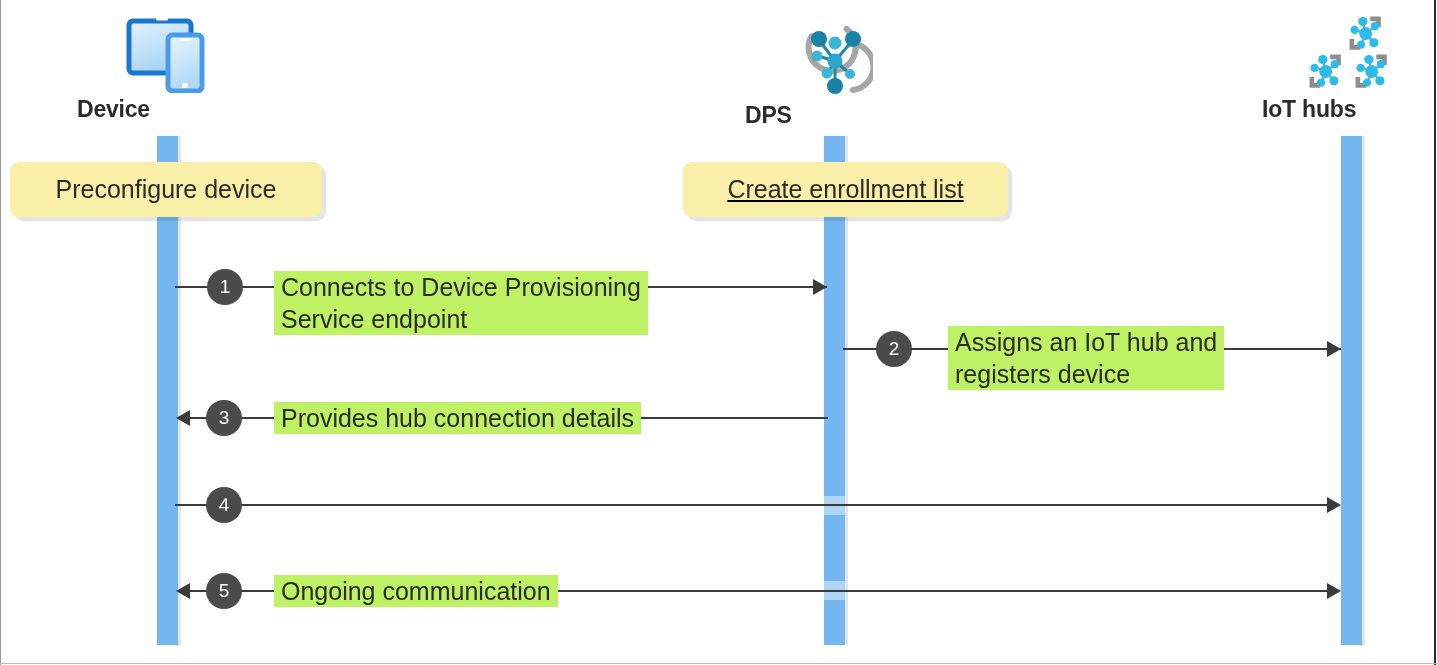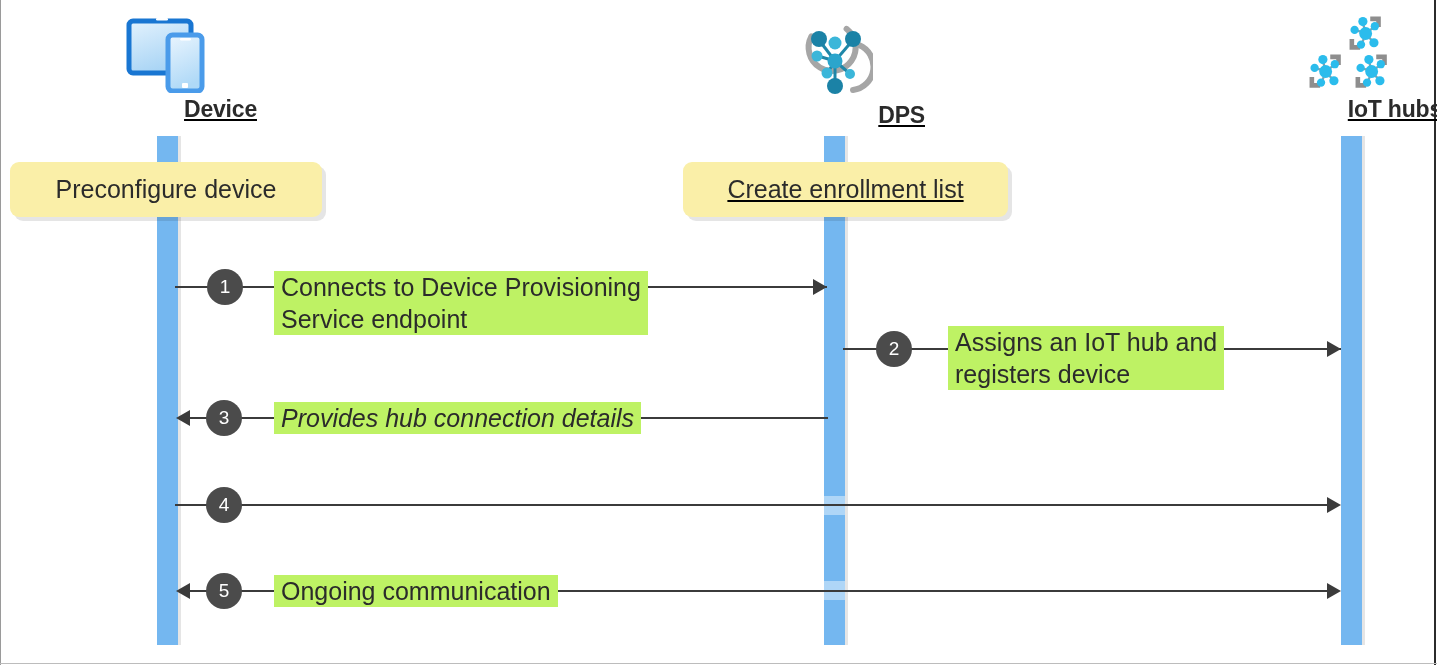--- a/index.html
+++ b/index.html
@@ -33,22 +33,21 @@
   .frame-bottom {
     position: absolute;
     left: 0; top: 663px;
     width: 1437px; height: 1px;
     background: #bcbcbc;
   }
 
   
   .actor {
     position: absolute;
-    text-align: right;
-    text-decoration: underline;
+    text-align: left;
   }
   .actor-icon {
     height: 82px;
     display: flex;
     align-items: center;
     justify-content: center;
   }
   .actor-label {
     font-size: 23px;
     font-weight: bold;
@@ -273,21 +272,21 @@
 
   <div class="msg-line" style="left:843px; top:348px; width:498px;"></div>
   <div class="msg-arrow-right" style="left:1327px; top:341px;"></div>
   <div class="badge" style="left:876px; top:331px;">2</div>
   <div class="msg-text" style="left:948px; top:326px;">Assigns an IoT hub and
 registers device</div>
 
   <div class="msg-line" style="left:188px; top:417px; width:640px;"></div>
   <div class="msg-arrow-left" style="left:176px; top:410px;"></div>
   <div class="badge" style="left:206px; top:400px;">3</div>
-  <div class="msg-text" style="left:274px; top:402px;font-style:italic;">Provides hub connection details</div>
+  <div class="msg-text" style="left:274px; top:402px;">Provides hub connection details</div>
 
   <div class="msg-line" style="left:175px; top:504px; width:1155px;"></div>
   <div class="msg-arrow-right" style="left:1327px; top:497px;"></div>
   <div class="badge" style="left:206px; top:487px;">4</div>
 
   <div class="msg-line" style="left:188px; top:590px; width:1142px;"></div>
   <div class="msg-arrow-left" style="left:176px; top:583px;"></div>
   <div class="msg-arrow-right" style="left:1327px; top:583px;"></div>
   <div class="badge" style="left:206px; top:573px;">5</div>
   <div class="msg-text" style="left:274px; top:575px;">Ongoing communication</div>

